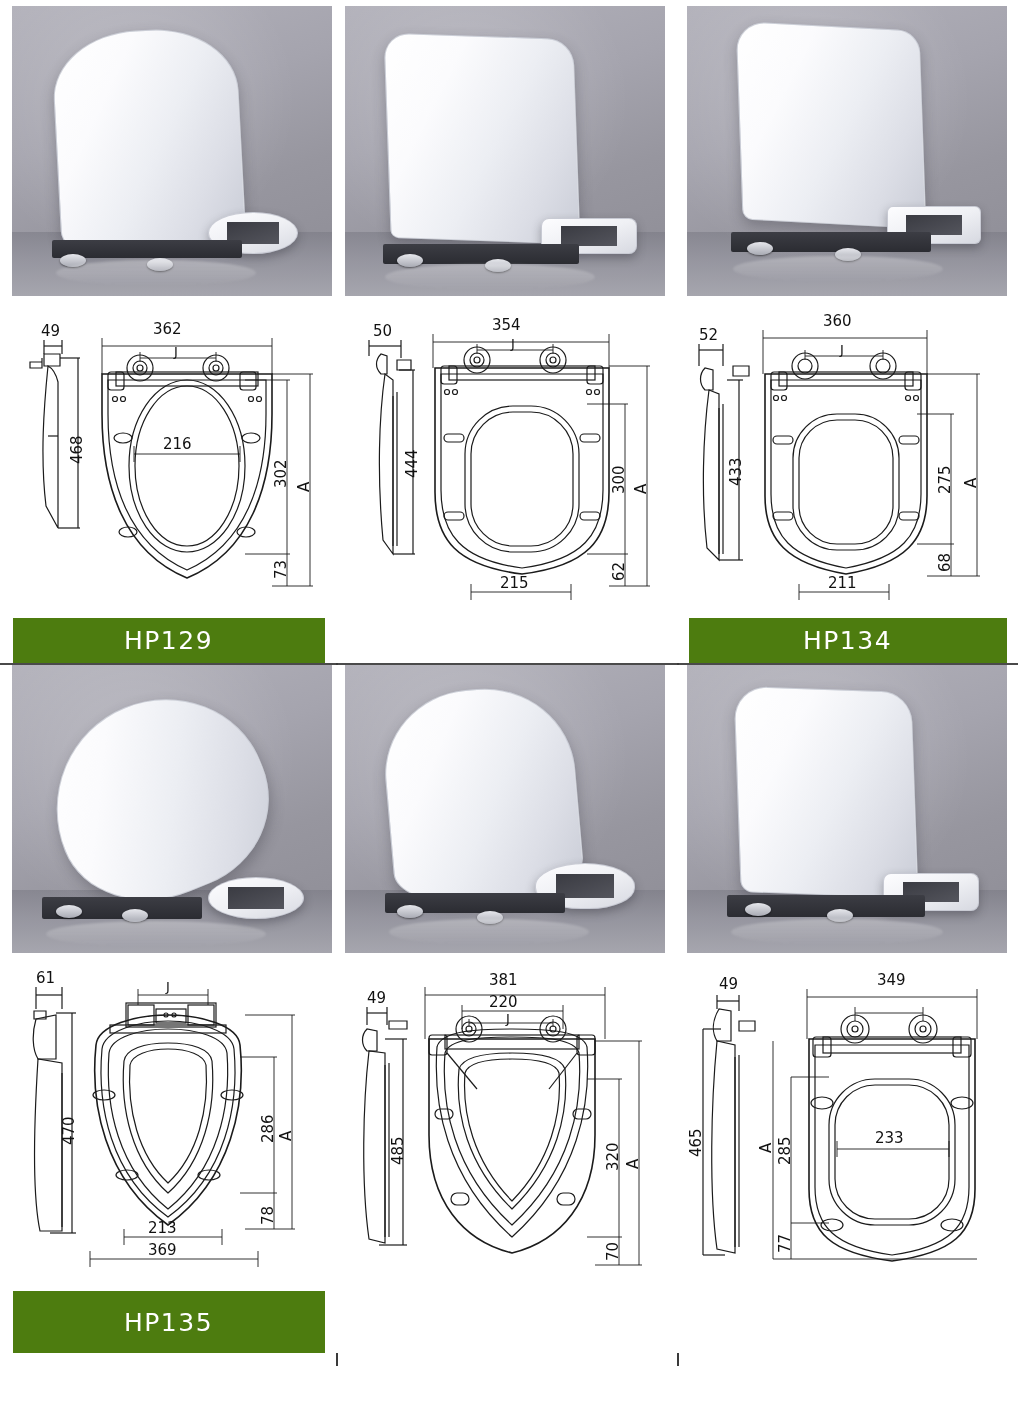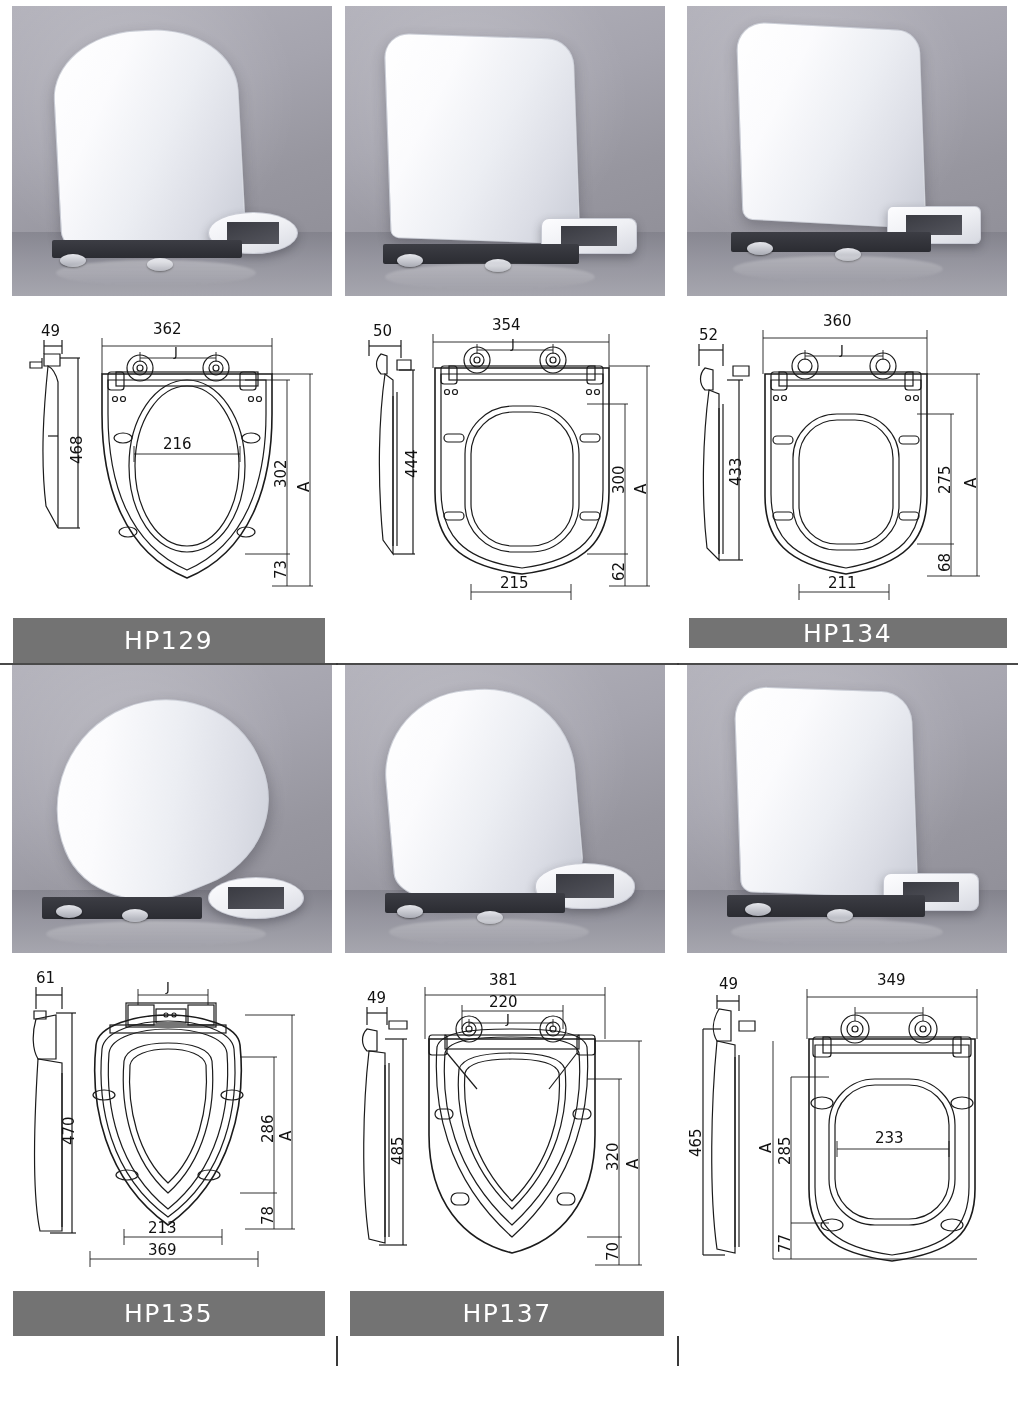--- a/index.html
+++ b/index.html
@@ -70,21 +70,21 @@
     filter: blur(1px);
   }
 
   
   .drawing { position: relative; background: #fff; }
   .drawing svg { display: block; }
 
   
   .labelwrap { background:#fff; display:flex; justify-content:center; }
   .label {
-    background: #737373;
+    background: #4d7c0f;
     color: #ffffff;
     text-align: center;
     font-size: 25px;
     letter-spacing: 1.5px;
     font-family: "DejaVu Sans", sans-serif;
     display:flex; align-items:center; justify-content:center;
   }
 </style>
 </head>
 <body>
@@ -354,21 +354,21 @@
             <text x="64" y="190" transform="rotate(-90 64 190)">433</text>
             <text x="273" y="198" transform="rotate(-90 273 198)">275</text>
             <text x="299" y="192" transform="rotate(-90 299 192)">A</text>
             <text x="273" y="276" transform="rotate(-90 273 276)">68</text>
             <text x="151" y="292">211</text>
           </g>
         </svg>
       </div>
 
       <div class="labelwrap">
-        <div class="label" style="width:318px;height:30px;">HP134</div>
+        <div class="label" style="width:318px;height:45px;">HP134</div>
       </div>
     </div>
   </div>
 
   <div class="hdiv"></div>
 
   <div class="grid-row">
     <div class="vdiv" style="left:336px;height:701px;"></div>
     <div class="vdiv" style="left:677px;height:701px;"></div>
 
@@ -445,21 +445,21 @@
             <text x="273" y="190" transform="rotate(-90 273 190)">286</text>
             <text x="291" y="188" transform="rotate(-90 291 188)">A</text>
             <text x="273" y="272" transform="rotate(-90 273 272)">78</text>
             <text x="148" y="280">213</text>
             <text x="148" y="302">369</text>
           </g>
         </svg>
       </div>
 
       <div class="labelwrap">
-        <div class="label" style="width:312px;height:45px;">HP135</div>
+        <div class="label" style="width:312px;height:62px;">HP135</div>
       </div>
     </div>
 
     <div class="cell c2">
       <div class="photo" style="width:320px;height:288px;margin:0 0 0 8px;">
         <div class="floor"></div>
         <div class="vignette"></div>
         <div class="lid" style="left:42px;top:24px;width:190px;height:210px;border-radius:46% 48% 30% 34%/40% 42% 16% 16%;transform:rotate(-5deg);"></div>
         <div class="ring" style="left:190px;top:198px;width:100px;height:46px;border-radius:50% 50% 46% 46%;">
             <div class="hole"></div>
@@ -530,23 +530,20 @@
             <text x="169" y="70" font-size="13">J</text>
             <text x="30" y="50">49</text>
             <text x="66" y="212" transform="rotate(-90 66 212)">485</text>
             <text x="281" y="218" transform="rotate(-90 281 218)">320</text>
             <text x="301" y="216" transform="rotate(-90 301 216)">A</text>
             <text x="281" y="308" transform="rotate(-90 281 308)">70</text>
           </g>
         </svg>
       </div>
 
-      <div class="labelwrap">
-        <div class="label" style="width:314px;height:45px;">HP137</div>
-      </div>
     </div>
 
     <div class="cell c3">
       <div class="photo" style="width:320px;height:288px;margin:0 0 0 10px;">
         <div class="floor"></div>
         <div class="vignette"></div>
         <div class="lid" style="left:50px;top:24px;width:178px;height:206px;border-radius:34px 30px 12px 12px;transform:skewY(4deg) rotate(-2deg);"></div>
         <div class="ring" style="left:196px;top:208px;width:96px;height:38px;border-radius:8px;">
             <div class="hole"></div>
           </div>

